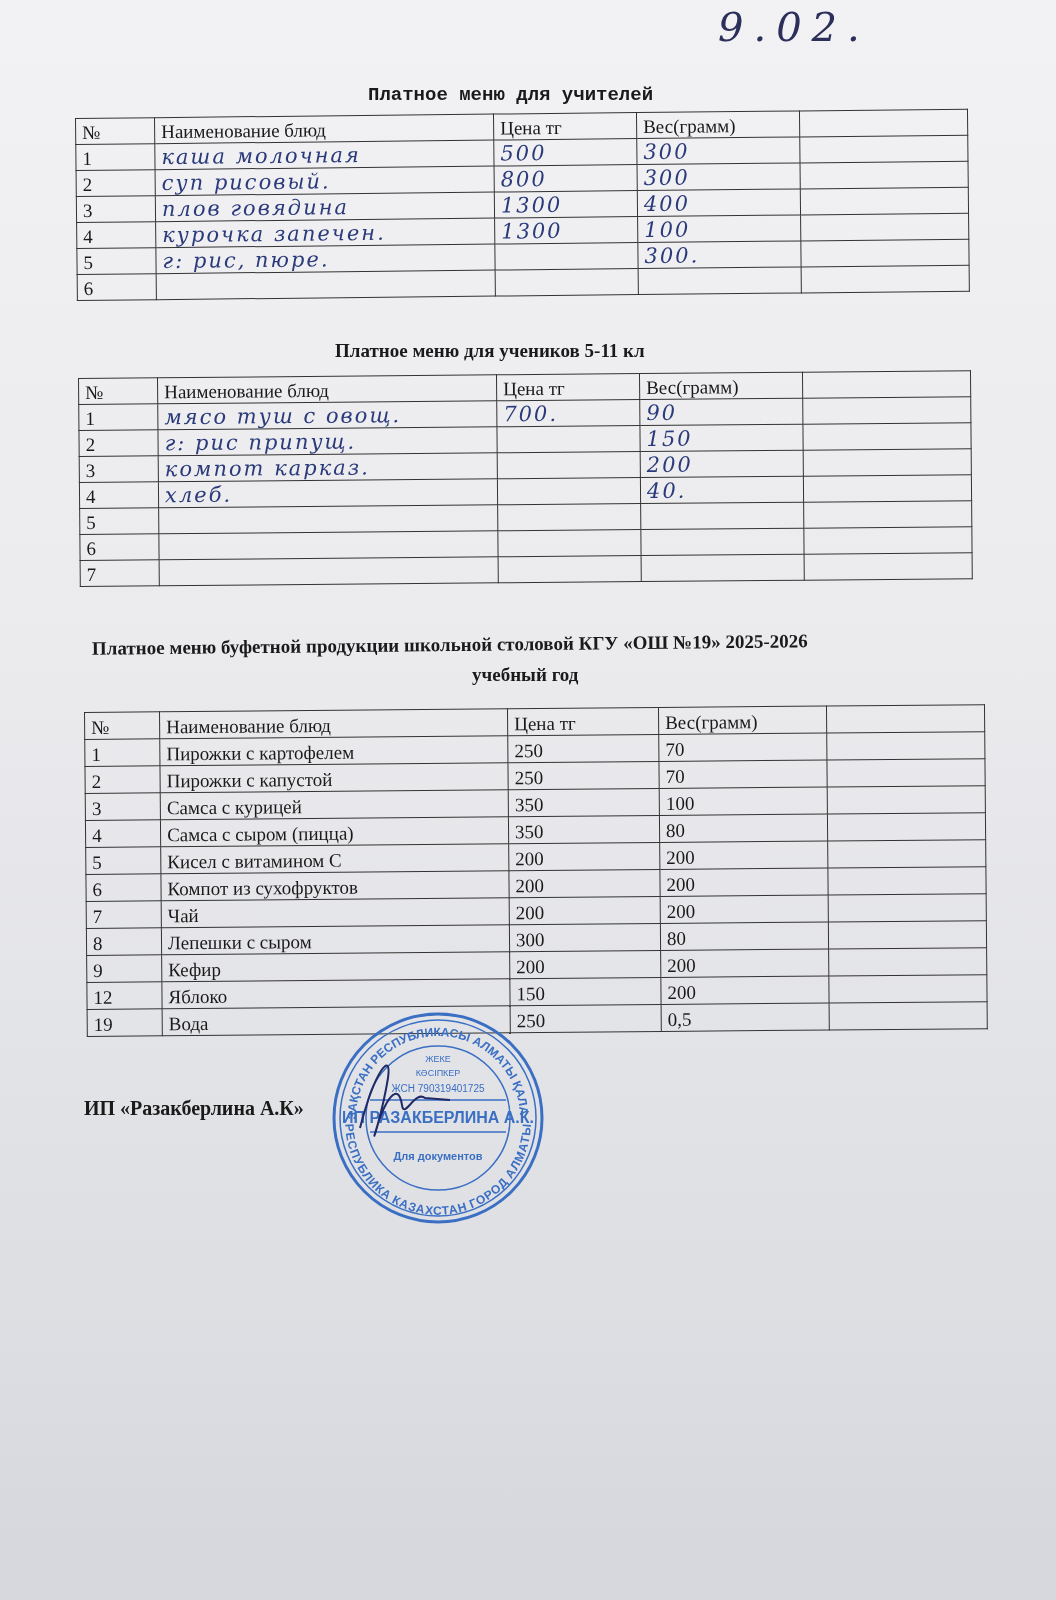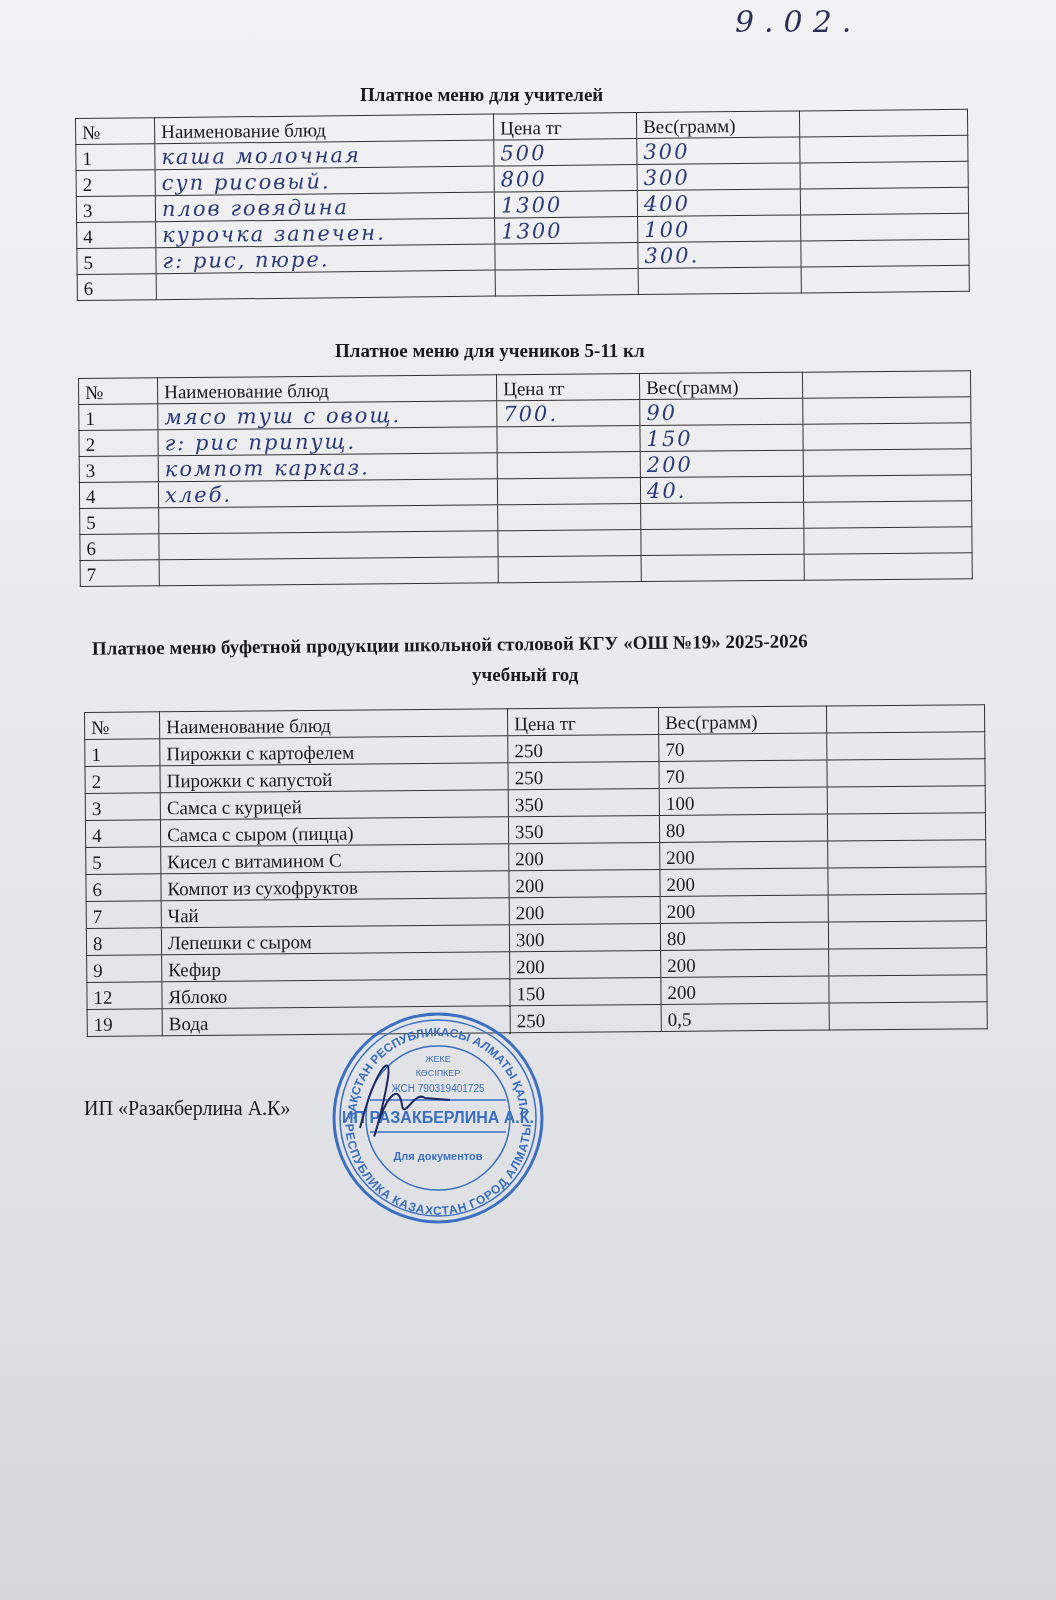--- a/index.html
+++ b/index.html
@@ -2,42 +2,42 @@
 <html><head>
 <meta charset="utf-8">
 <style>
   html, body { margin: 0; padding: 0; }
   body {
     width: 1056px; height: 1600px; position: relative; overflow: hidden;
     background: linear-gradient(180deg, #f2f2f4 0%, #ebebee 40%, #dedfe3 80%, #d6d7dc 100%);
     font-family: "Liberation Serif", serif; color: #1a1a1a;
   }
   .hand { font-family: "DejaVu Serif", serif; font-style: italic; color: #2a3a7a; font-size: 21px; letter-spacing: 2px; }
-  .date { position: absolute; left: 735px; top: 4px; font-size: 30px; letter-spacing: 10px; color: #2b2f5a; }
+  .date { position: absolute; left: 718px; top: 4px; font-size: 40px; letter-spacing: 10px; color: #2b2f5a; }
   .title { position: absolute; font-weight: bold; font-size: 19px; text-align: center; }
   table { position: absolute; border-collapse: collapse; font-size: 19px; }
   td { border: 1.5px solid #333; padding: 0 6px; height: 25px; vertical-align: bottom; white-space: nowrap; overflow: hidden; }
   .c-no { width: 66px; }
   .c-name { width: 326px; }
   .c-price { width: 130px; }
   .c-weight { width: 150px; }
   .c-extra { width: 155px; }
   #t1 { left: 75px; top: 118px; transform: rotate(-0.6deg); transform-origin: left top; }
   #t2 { left: 78px; top: 378px; transform: rotate(-0.5deg); transform-origin: left top; }
   #t3 { left: 84px; top: 712px; transform: rotate(-0.5deg); transform-origin: left top; font-size: 19px; }
   #t3 td { height: 26px; }
-  .signer { position: absolute; left: 84px; top: 1097px; font-weight: normal; font-size: 20px; text-align: right; }
+  .signer { position: absolute; left: 84px; top: 1097px; font-weight: bold; font-size: 20px; text-align: right; }
   .stamp { position: absolute; left: 330px; top: 1010px; width: 216px; height: 216px; }
 </style>
 </head>
 <body>
 
 <div class="date hand">9.02.</div>
 
-<div class="title" style="left:360px; top:84px;">Платное меню для учителей</div>
+<div class="title" style="left:368px; top:84px;font-family:Liberation Mono, monospace;">Платное меню для учителей</div>
 <table id="t1">
   <tbody>
       <tr>
     <td class="c-no">№</td>
     <td class="c-name">Наименование блюд</td>
     <td class="c-price">Цена тг</td>
     <td class="c-weight">Вес(грамм)</td>
     <td class="c-extra"></td>
   </tr>
   <tr>

